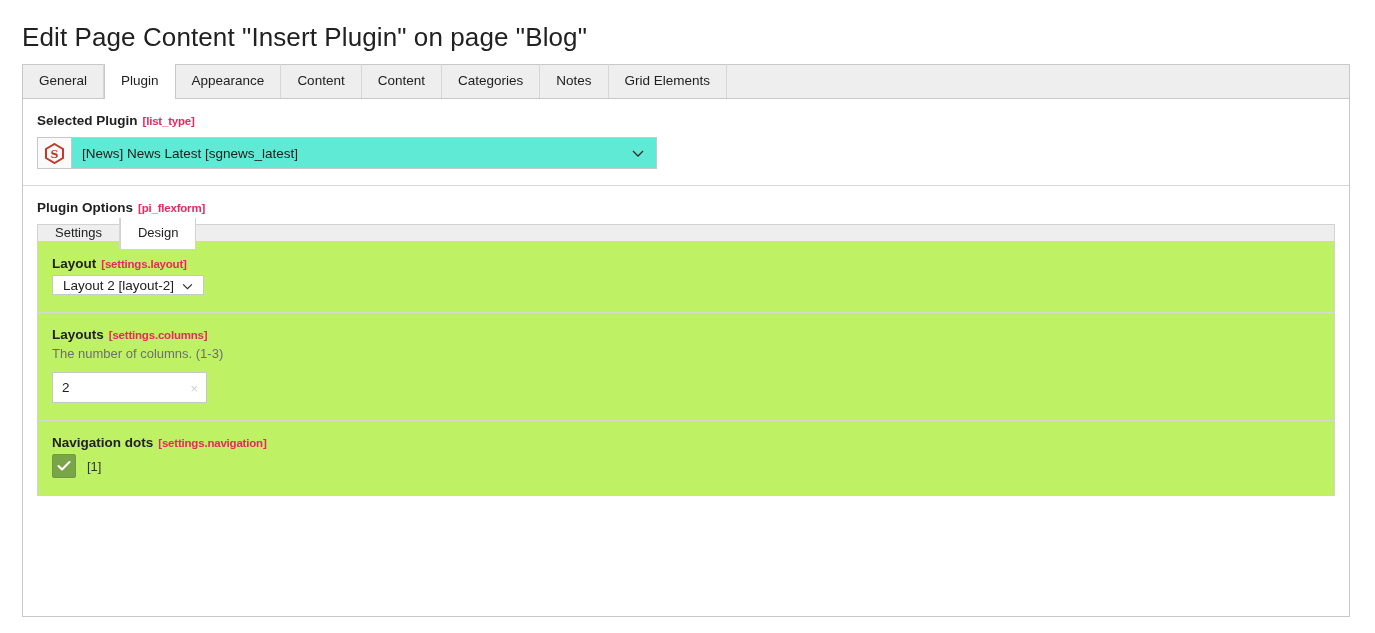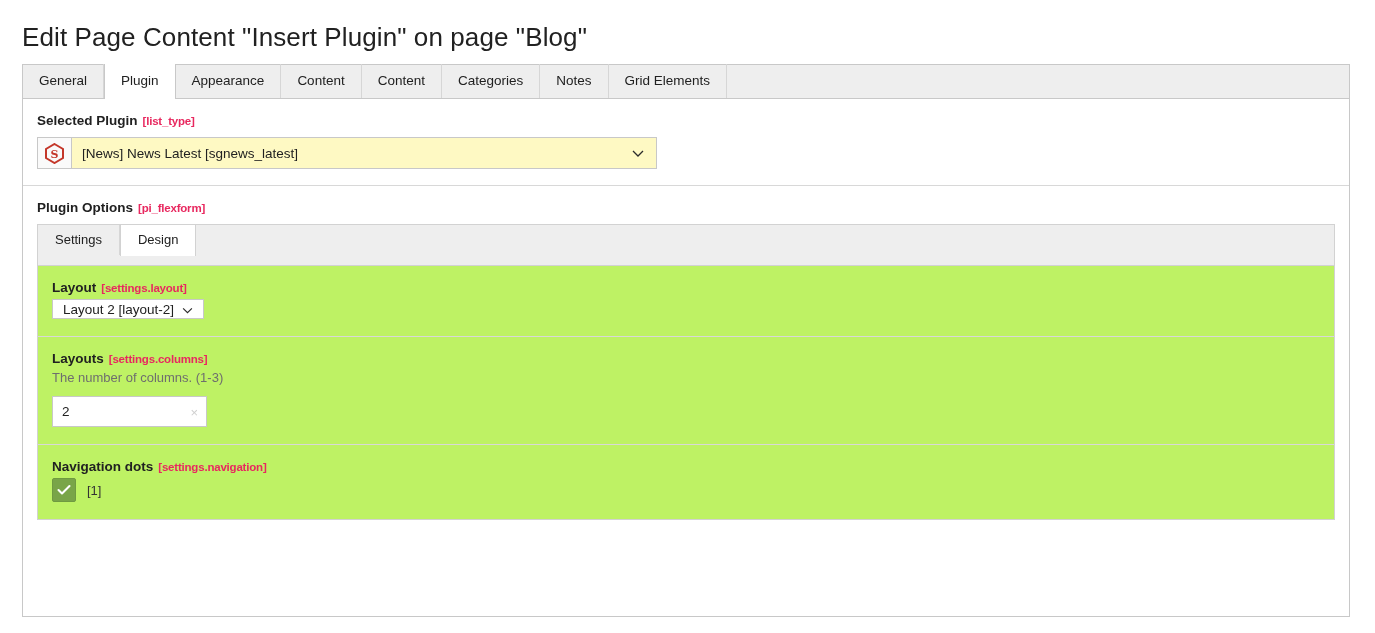--- a/index.html
+++ b/index.html
@@ -94,41 +94,41 @@
     border-right: none;
     background: #fafafa;
     display: flex;
     align-items: center;
     justify-content: center;
   }
   .select-box {
     flex: 1 1 auto;
     height: 32px;
     border: 1px solid #c8c8c8;
-    background: #fef9c3;
+    background: #5eead4;
     display: flex;
     align-items: center;
     padding: 0 10px 0 10px;
     font-size: 13.5px;
     color: #212121;
     position: relative;
     cursor: pointer;
   }
   .select-box .caret {
     position: absolute;
     right: 12px;
     top: 50%;
     transform: translateY(-50%);
   }
 
   
   .inner-tabbar {
     display: flex;
-    align-items: flex-start;
-    height: 42px;
+    align-items: center;
+    height: 18px;
     background: #eeeeee;
     border: 1px solid #d2d2d2;
     border-bottom: 1px solid #d2d2d2;
     margin-top: 2px;
   }
   .inner-tabbar .tab {
     font-size: 13px;
     padding: 6px 17px;
     height: 30px;
     line-height: 18px;

